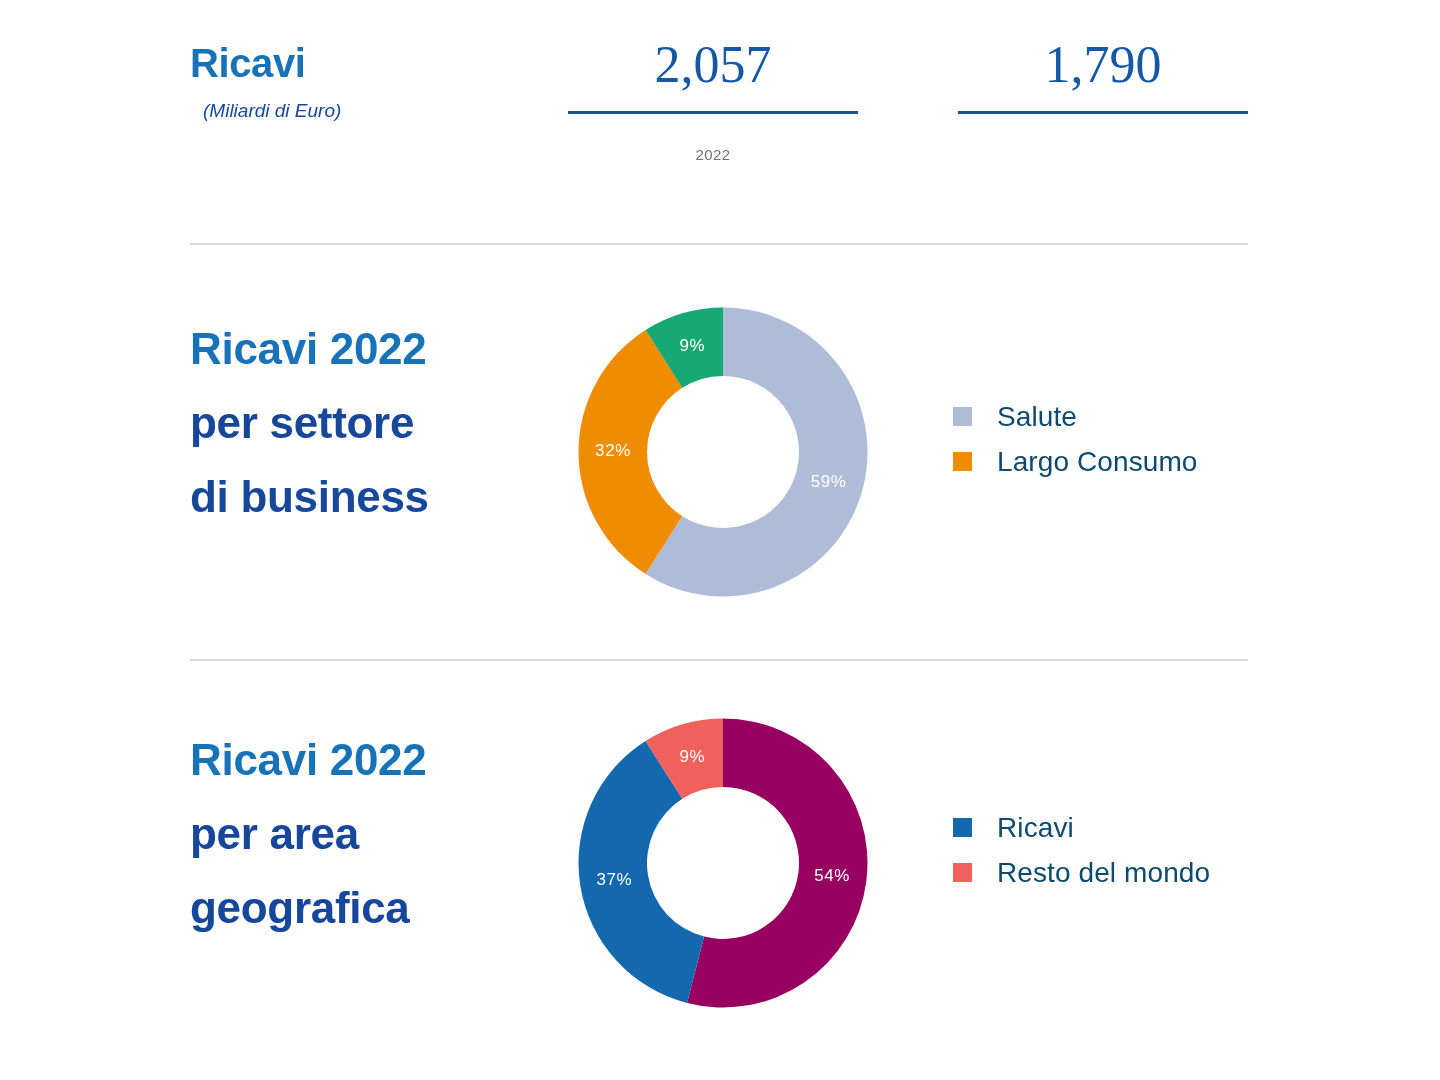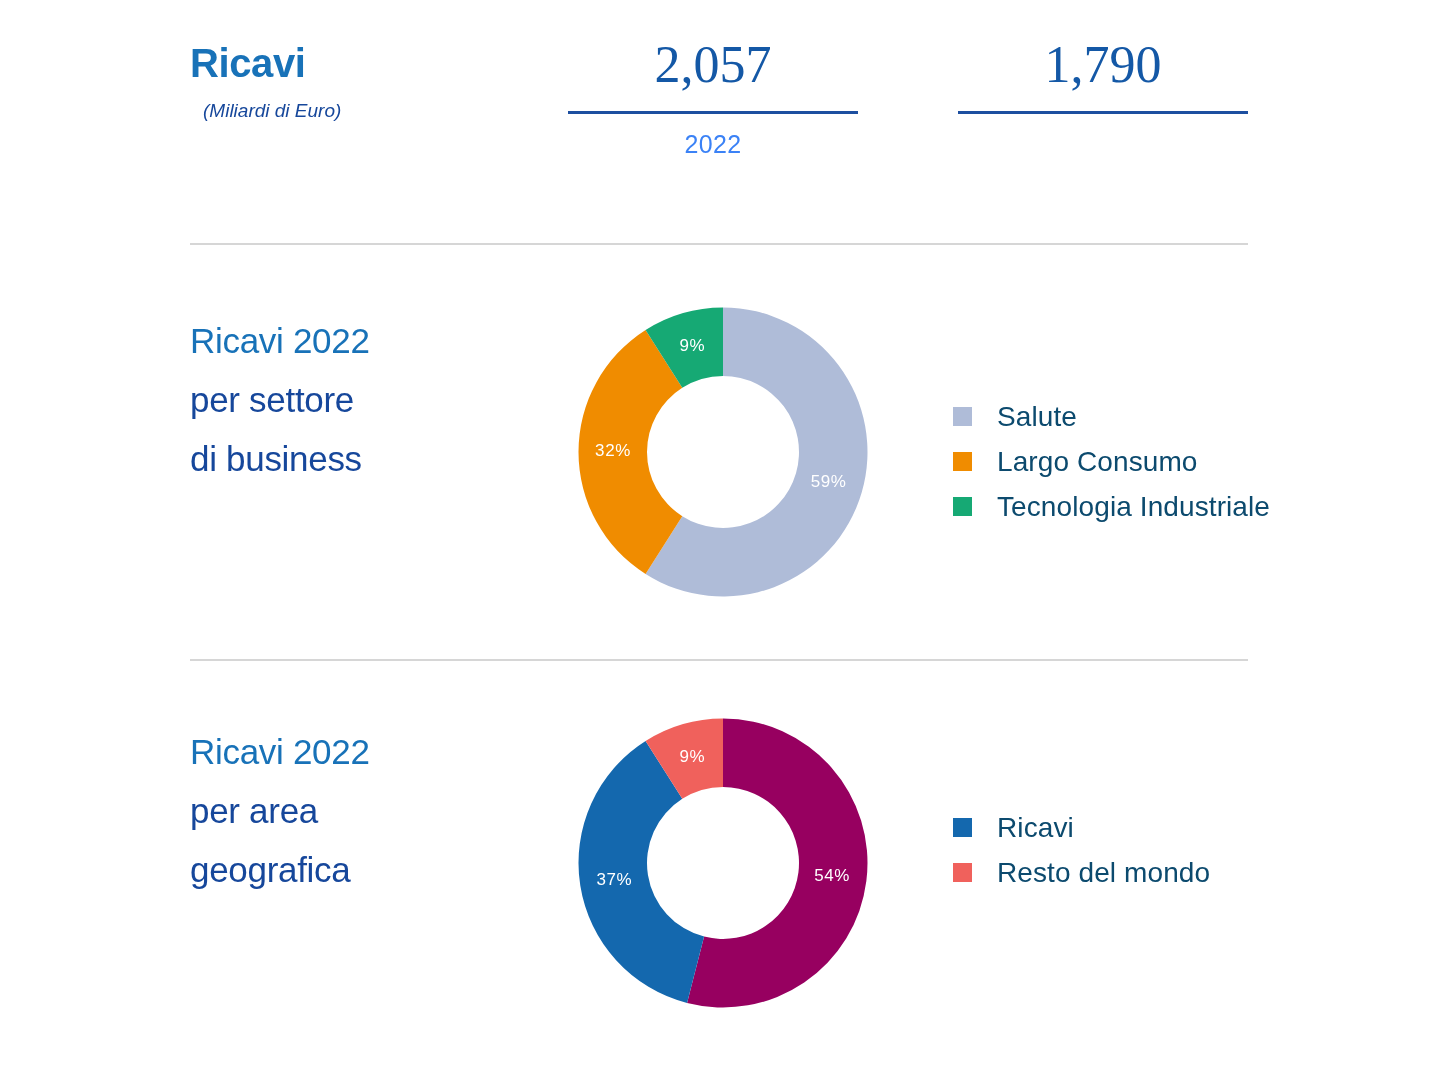--- a/index.html
+++ b/index.html
@@ -56,23 +56,23 @@
     color: #1458A6;
     line-height: 1.12;
     letter-spacing: 0px;
   }
   .kpi-rule {
     height: 3px;
     background: #1D4FA0;
     margin-top: 17px;
   }
   .kpi-year {
-    margin-top: 16px;
-    font-size: 25px;
-    color: #3b82f6;
+    margin-top: 32px;
+    font-size: 15px;
+    color: #737373;
     letter-spacing: 0.4px;
   }
 
   
   .divider {
     position: absolute;
     left: 190px;
     width: 1058px;
     height: 2px;
     background: #D6D6D6;
@@ -83,22 +83,22 @@
   
   .section { position: absolute; left: 0; width: 1440px; }
   .section.s1 { top: 300px; }
   .section.s2 { top: 711px; }
 
   .sec-title {
     position: absolute;
     left: 190px;
     top: 12px;
     width: 330px;
-    font-size: 35px;
-    font-weight: normal;
+    font-size: 44px;
+    font-weight: bold;
     line-height: 1.68;
     letter-spacing: -0.3px;
   }
   .sec-title .l1 { display: block; color: #1872B8; }
   .sec-title .l2 { display: block; color: #16479B; }
   .sec-title .l3 { display: block; color: #16479B; }
 
   
   .donut-wrap {
     position: absolute;
@@ -190,24 +190,20 @@
 
     <div class="legend">
       <div class="legend-row">
         <span class="legend-swatch" style="background: rgb(175, 188, 216);"></span>
         <span class="legend-label">Salute</span>
       </div>
       <div class="legend-row">
         <span class="legend-swatch" style="background: rgb(240, 140, 0);"></span>
         <span class="legend-label">Largo Consumo</span>
       </div>
-      <div class="legend-row">
-        <span class="legend-swatch" style="background: rgb(22, 169, 116);"></span>
-        <span class="legend-label">Tecnologia Industriale</span>
-      </div>
     </div>
   </div>
 
   <div class="section s2">
     <div class="sec-title">
       <span class="l1">Ricavi 2022</span>
       <span class="l2">per area</span>
       <span class="l3">geografica</span>
     </div>
 

